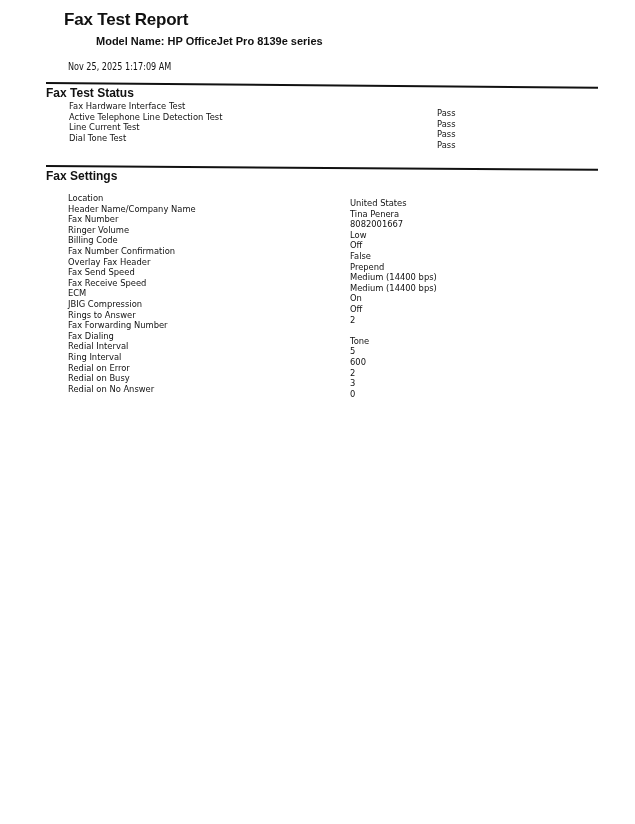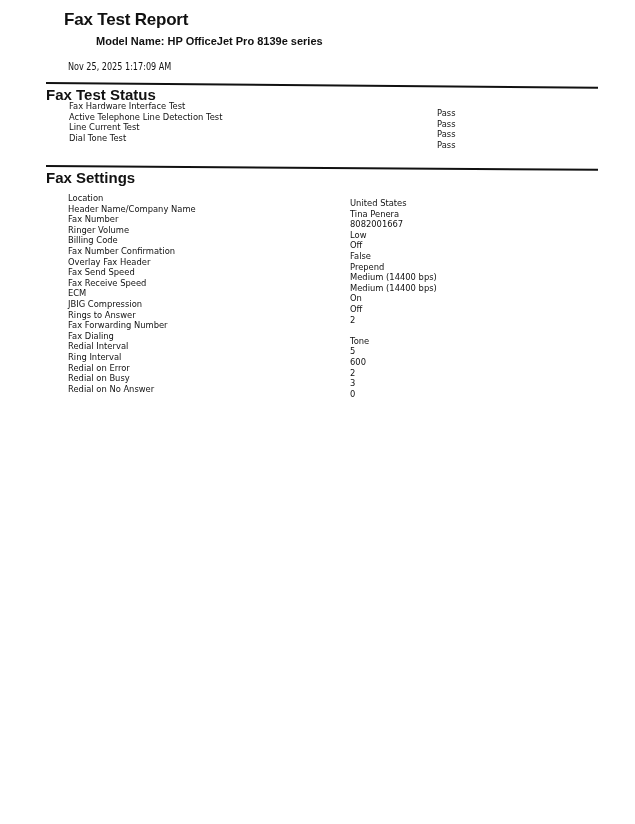--- a/index.html
+++ b/index.html
@@ -1,21 +1,21 @@
 <!DOCTYPE html>
 <html><head>
 <meta charset="utf-8">
 <style>
   html, body { margin: 0; padding: 0; background: #ffffff; }
   body { width: 635px; height: 824px; position: relative; overflow: hidden; color: #111; font-family: "Liberation Sans", sans-serif; }
   .title { position: absolute; left: 48px; top: 10px; font-size: 17px; font-weight: bold; letter-spacing: -0.2px; margin-left: 16px; }
   .model { position: absolute; left: 48px; top: 35px; font-size: 11px; font-weight: bold; margin-left: 48px; }
   .date { position: absolute; left: 68px; top: 61px; font-size: 10px; font-family: "DejaVu Sans Condensed", "DejaVu Sans", sans-serif; transform: scaleX(0.9); transform-origin: left; }
   .rule { position: absolute; height: 2px; background: #111; }
-  .section-title { position: absolute; font-size: 15px; font-weight: bold; }
+  .section-title { position: absolute; font-size: 12px; font-weight: bold; }
   .rows { position: absolute; font-family: "DejaVu Sans", sans-serif; font-size: 9.5px; line-height: 10.6px; transform: scaleX(0.88); transform-origin: left top; }
   .rows div { white-space: nowrap; }
 </style>
 </head>
 <body>
 
 <div class="title">Fax Test Report</div>
 <div class="model">Model Name: HP OfficeJet Pro 8139e series</div>
 <div class="date">Nov 25, 2025 1:17:09 AM</div>
 

